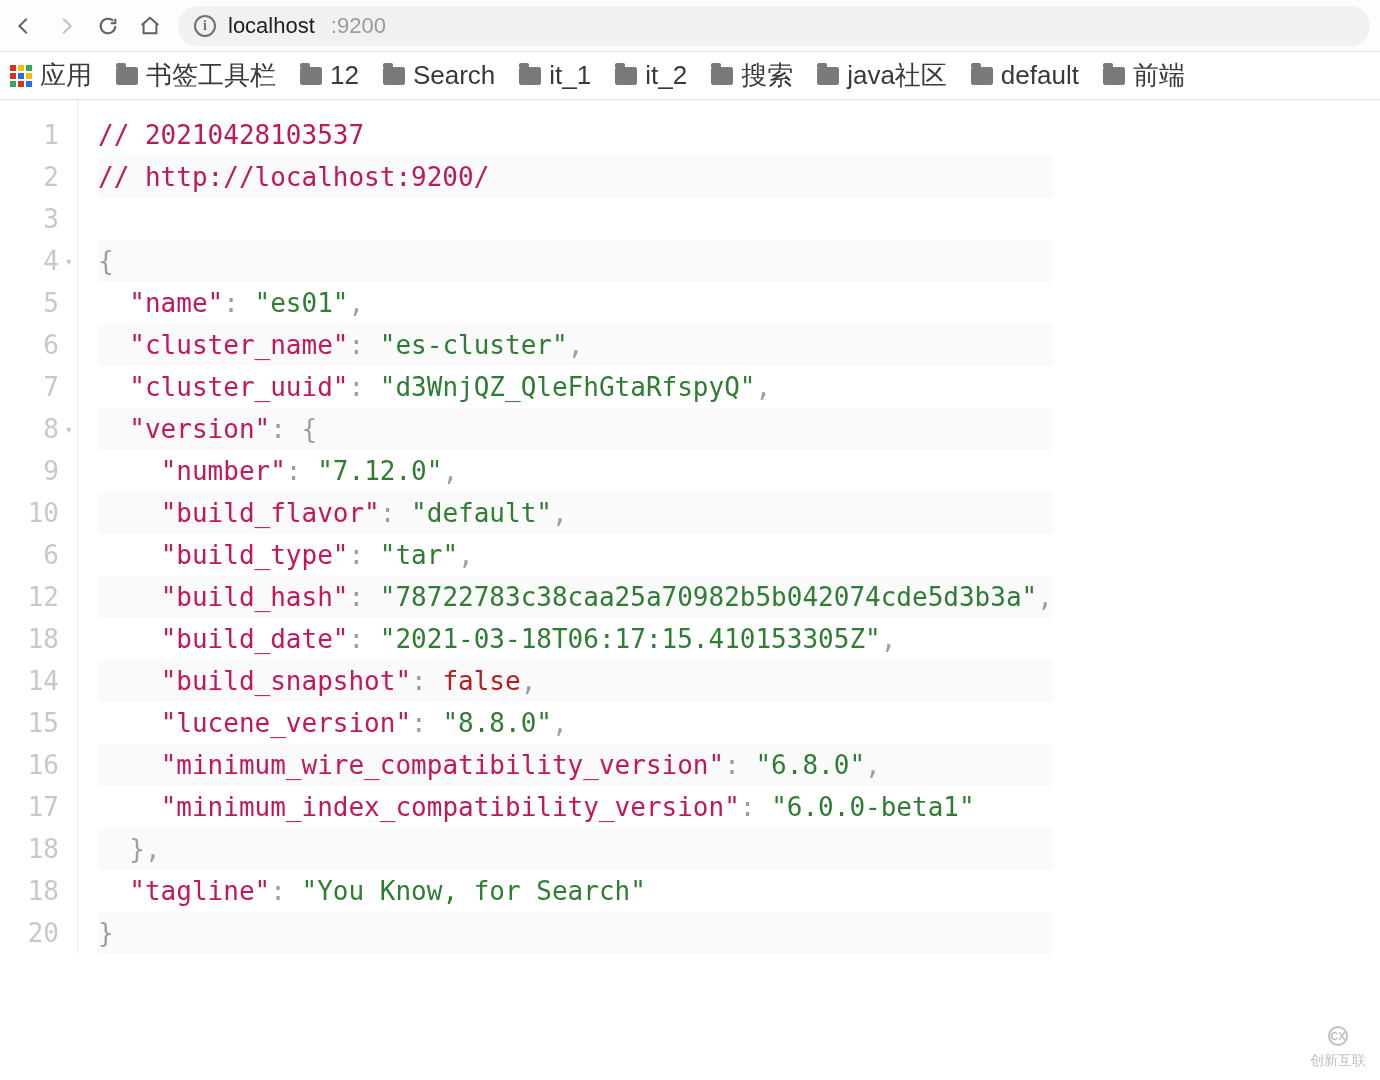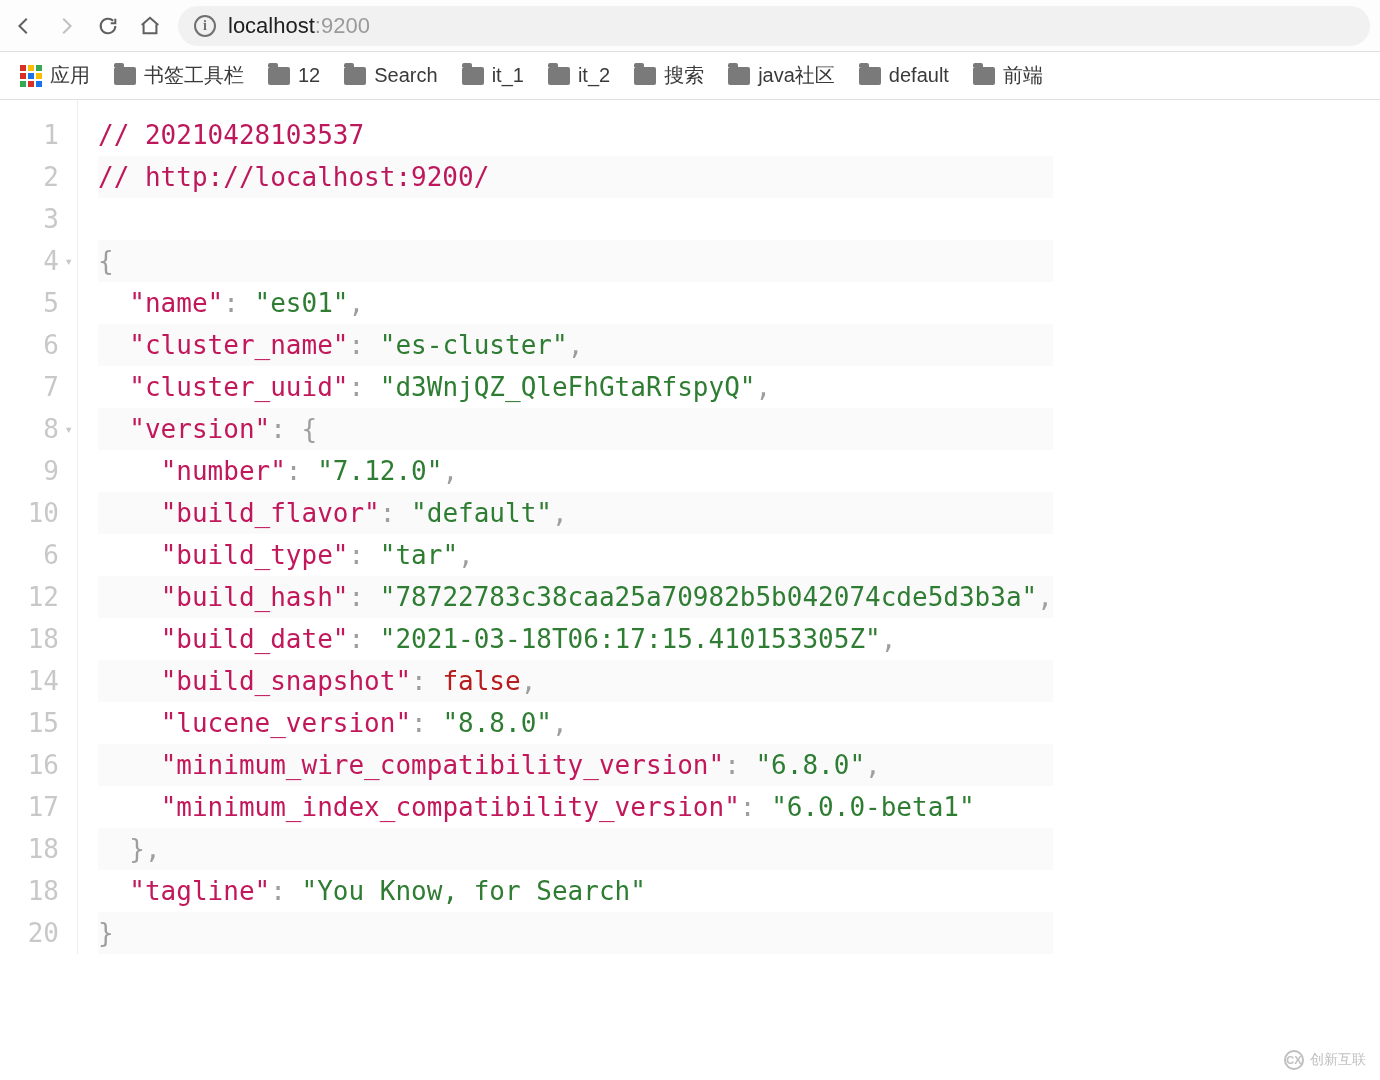--- a/index.html
+++ b/index.html
@@ -43,31 +43,31 @@
   }
   .addr-bar .info-icon {
     width: 22px; height: 22px;
     border: 2px solid #707070;
     border-radius: 50%;
     display: flex; align-items: center; justify-content: center;
     font-size: 14px; font-weight: bold; color: #707070;
     font-family: Georgia, serif;
   }
   .addr-bar .host { color: #202020; margin-top: 28px; }
-  .addr-bar .port { color: #9a9a9a; }
+  .addr-bar .port { color: #9a9a9a; margin-left: 16px; }
 
   
   .bookmarks {
     display: flex;
     align-items: center;
     height: 48px;
-    padding: 0 20px;
+    padding: 0 10px;
     border-bottom: 1px solid #e0e0e0;
     gap: 24px;
-    font-size: 20px;
+    font-size: 26px;
     color: #3a3a3a;
   }
   .apps-icon {
     width: 22px; height: 22px;
     display: grid;
     grid-template-columns: repeat(3,1fr);
     grid-template-rows: repeat(3,1fr);
     gap: 2px;
   }
   .apps-icon span:nth-child(1){background:#d93025;}
@@ -134,20 +134,21 @@
   .watermark {
     position: absolute;
     right: 14px;
     bottom: 10px;
     font-size: 14px;
     color: #bfbfbf;
     display: flex;
     align-items: center;
     gap: 6px;
     font-family: sans-serif;
+    flex-direction: column;
   }
   .watermark .wm-icon {
     width: 20px; height: 20px;
     border: 2px solid #bfbfbf;
     border-radius: 50%;
     display:flex;align-items:center;justify-content:center;
     font-size:11px;font-weight:bold;
   }
 </style>
 </head>

